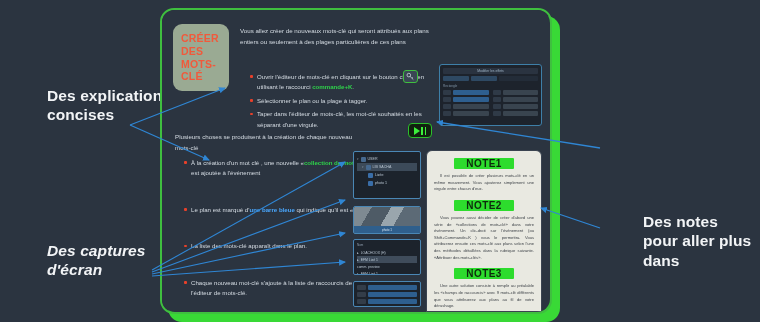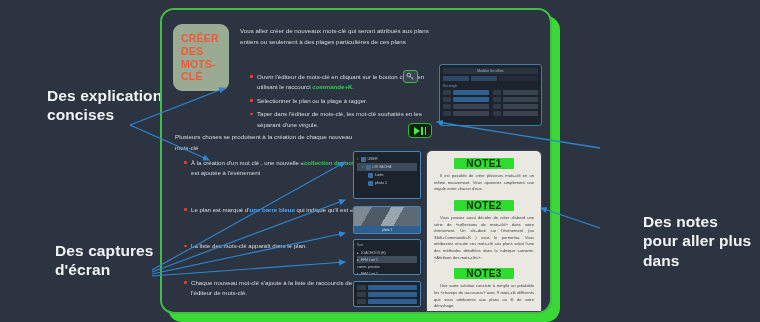--- a/index.html
+++ b/index.html
@@ -16,21 +16,21 @@
     position: absolute;
     color: #f2f4f6;
     font-weight: bold;
     font-size: 15.5px;
     line-height: 1.25;
     letter-spacing: .1px;
     white-space: pre-line;
     margin-left: 39px;
   }
   #cal-explications { left: 8px;  top: 86px; }
-  #cal-captures     { left: 16px;  top: 241px; }
+  #cal-captures     { left: 8px;  top: 241px; font-style: italic; }
   #cal-videos       { left: 604px; top: 137px; }
   #cal-notes        { left: 604px; top: 212px; }
 
   
   #frame {
     position: absolute; left: 160px; top: 8px;
     width: 392px; height: 306px;
     border: 2px solid #3fbf3f;
     border-radius: 14px;
     background: transparent;

